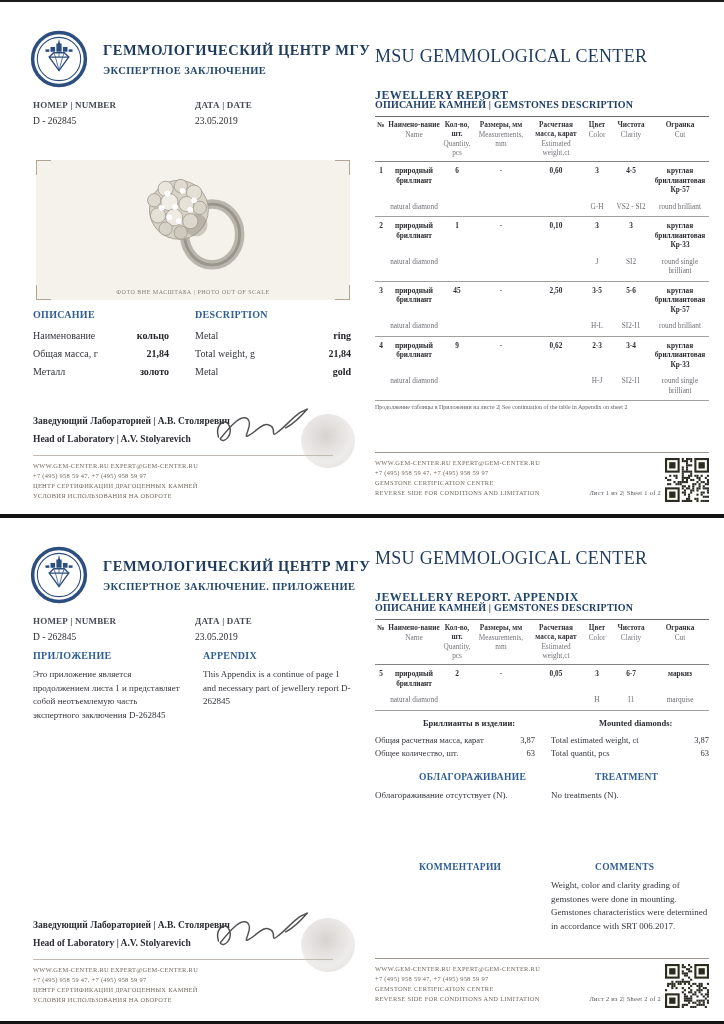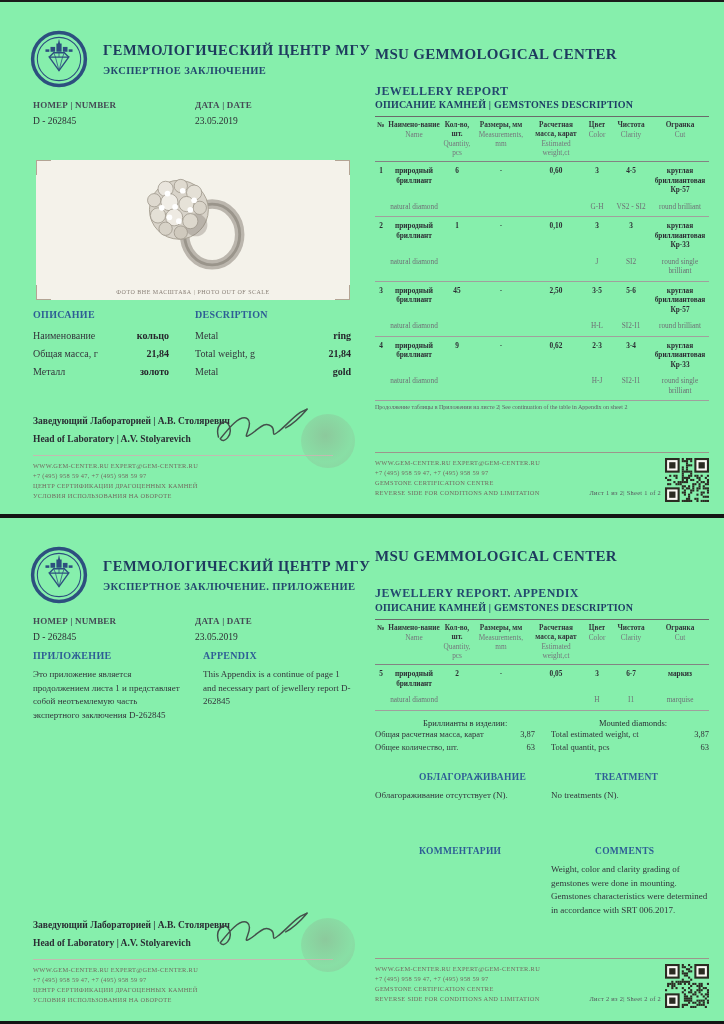--- a/index.html
+++ b/index.html
@@ -1,18 +1,18 @@
 <!DOCTYPE html>
 <html><head>
 <meta charset="utf-8">
 <style>
   html,body{margin:0;padding:0;}
   body{width:724px;height:1024px;overflow:hidden;background:#e9e7e1;
        font-family:"Liberation Serif","DejaVu Serif",serif;}
-  .page{position:relative;width:724px;height:1024px;background:#86efac;box-sizing:border-box;}
+  .page{position:relative;width:724px;height:1024px;background:#ffffff;box-sizing:border-box;}
   .edge-top{position:absolute;top:0;left:0;width:100%;height:2px;background:#1b1b1b;}
   .separator{position:absolute;top:514px;left:0;width:100%;height:4px;background:#141414;}
   .edge-bottom{position:absolute;bottom:0;left:0;width:100%;height:3px;background:#141414;}
 
   .sheet{position:absolute;left:0;width:724px;}
   .sheet1{top:2px;height:512px;}
   .sheet2{top:518px;height:503px;}
 
   
   .brand{position:absolute;left:30px;top:28px;display:flex;align-items:center;gap:15px;}
@@ -61,21 +61,21 @@
   .foot-right{position:absolute;left:375px;width:334px;border-top:1px solid #9c968c;padding-top:5px;
               display:flex;justify-content:space-between;}
   .sheet1 .foot-right{top:450px;} .sheet2 .foot-right{top:440px;}
   .fr-right{display:flex;align-items:flex-end;gap:4px;}
   .sheet-label{font-size:6.4px;color:#55565c;white-space:nowrap;margin-bottom:4px;}
   .qr{width:44px;height:44px;flex:none;}
 
   
   .orgen{position:absolute;left:375px;}
   .sheet1 .orgen{top:44px;} .sheet2 .orgen{top:30px;}
-  .org-en{font-weight:bold;font-size:15px;color:#1e3a5e;letter-spacing:.3px;}
+  .org-en{font-weight:normal;font-size:18px;color:#1e3a5e;letter-spacing:.3px;}
   .rep-en{margin-top:21px;font-weight:bold;font-size:12px;color:#24496f;letter-spacing:.4px;}
 
   
   .gemsec{position:absolute;left:375px;width:334px;}
   .sheet1 .gemsec{top:97px;} .sheet2 .gemsec{top:84px;}
   .gem-h{font-weight:bold;font-size:10px;color:#1f3f66;letter-spacing:.2px;padding-bottom:6px;}
   .gtable{border-top:1.5px solid #6a6a6a;}
   .gt-head,.gt-line{display:grid;grid-template-columns:12px 54px 32px 56px 54px 28px 40px 1fr;}
   .gt-head{border-bottom:1px solid #838383;padding:3px 0 4px;}
   .hc{text-align:center;}
@@ -84,24 +84,24 @@
   .gt-group{border-bottom:1px solid #a0a09d;padding:4px 0 5px;}
   .c{font-size:7.3px;text-align:center;line-height:1.3;color:#2c2d33;}
   .gt-line.ru .c{font-weight:bold;}
   .gt-line.en{margin-top:7px;}
   .gt-line.en .c{color:#6e6f75;}
   .note{margin-top:3px;font-size:6px;color:#5f6066;}
 
   
   .two-col{position:absolute;left:375px;width:334px;display:grid;grid-template-columns:160px 1fr;column-gap:16px;}
   .mounted{top:200px;}
-  .m-h{font-weight:normal;font-size:8.5px;color:#2b2d34;padding-left:48px;}
+  .m-h{font-weight:bold;font-size:8.5px;color:#2b2d34;margin-bottom:6px;padding-left:48px;}
   .m-kv{display:flex;justify-content:space-between;font-size:8.5px;color:#33353b;line-height:1.5;}
   .treat{top:254px;}
-  .comments{top:328px;}
+  .comments{top:344px;}
   .blue-h{font-weight:bold;font-size:9.5px;color:#2e5e95;letter-spacing:.3px;padding-left:44px;}
   .sec-text{margin-top:7px;font-size:9px;line-height:1.5;color:#33353b;}
 </style>
 </head>
 <body>
 
 <div class="page">
   <div class="edge-top"></div>
 
   <div class="sheet sheet1">

